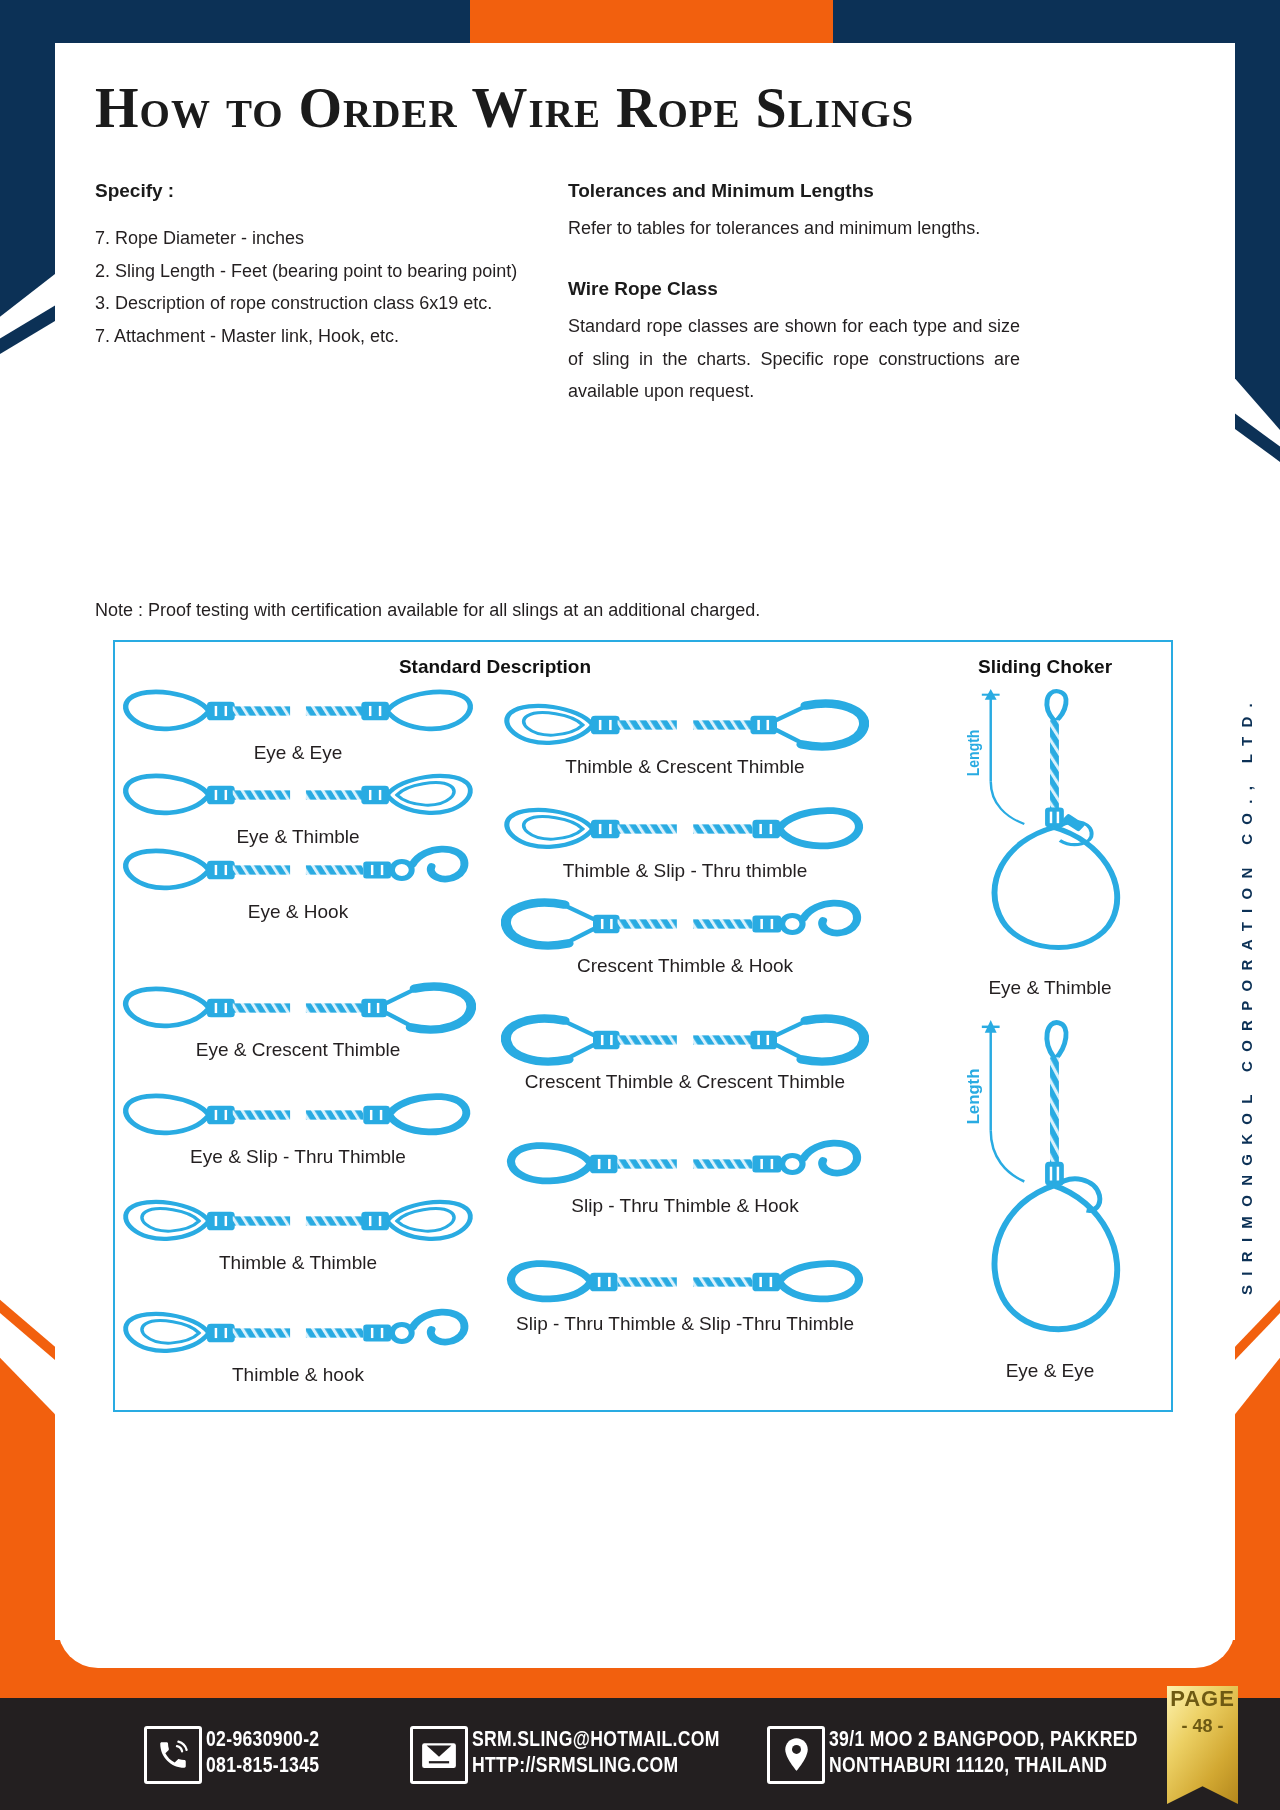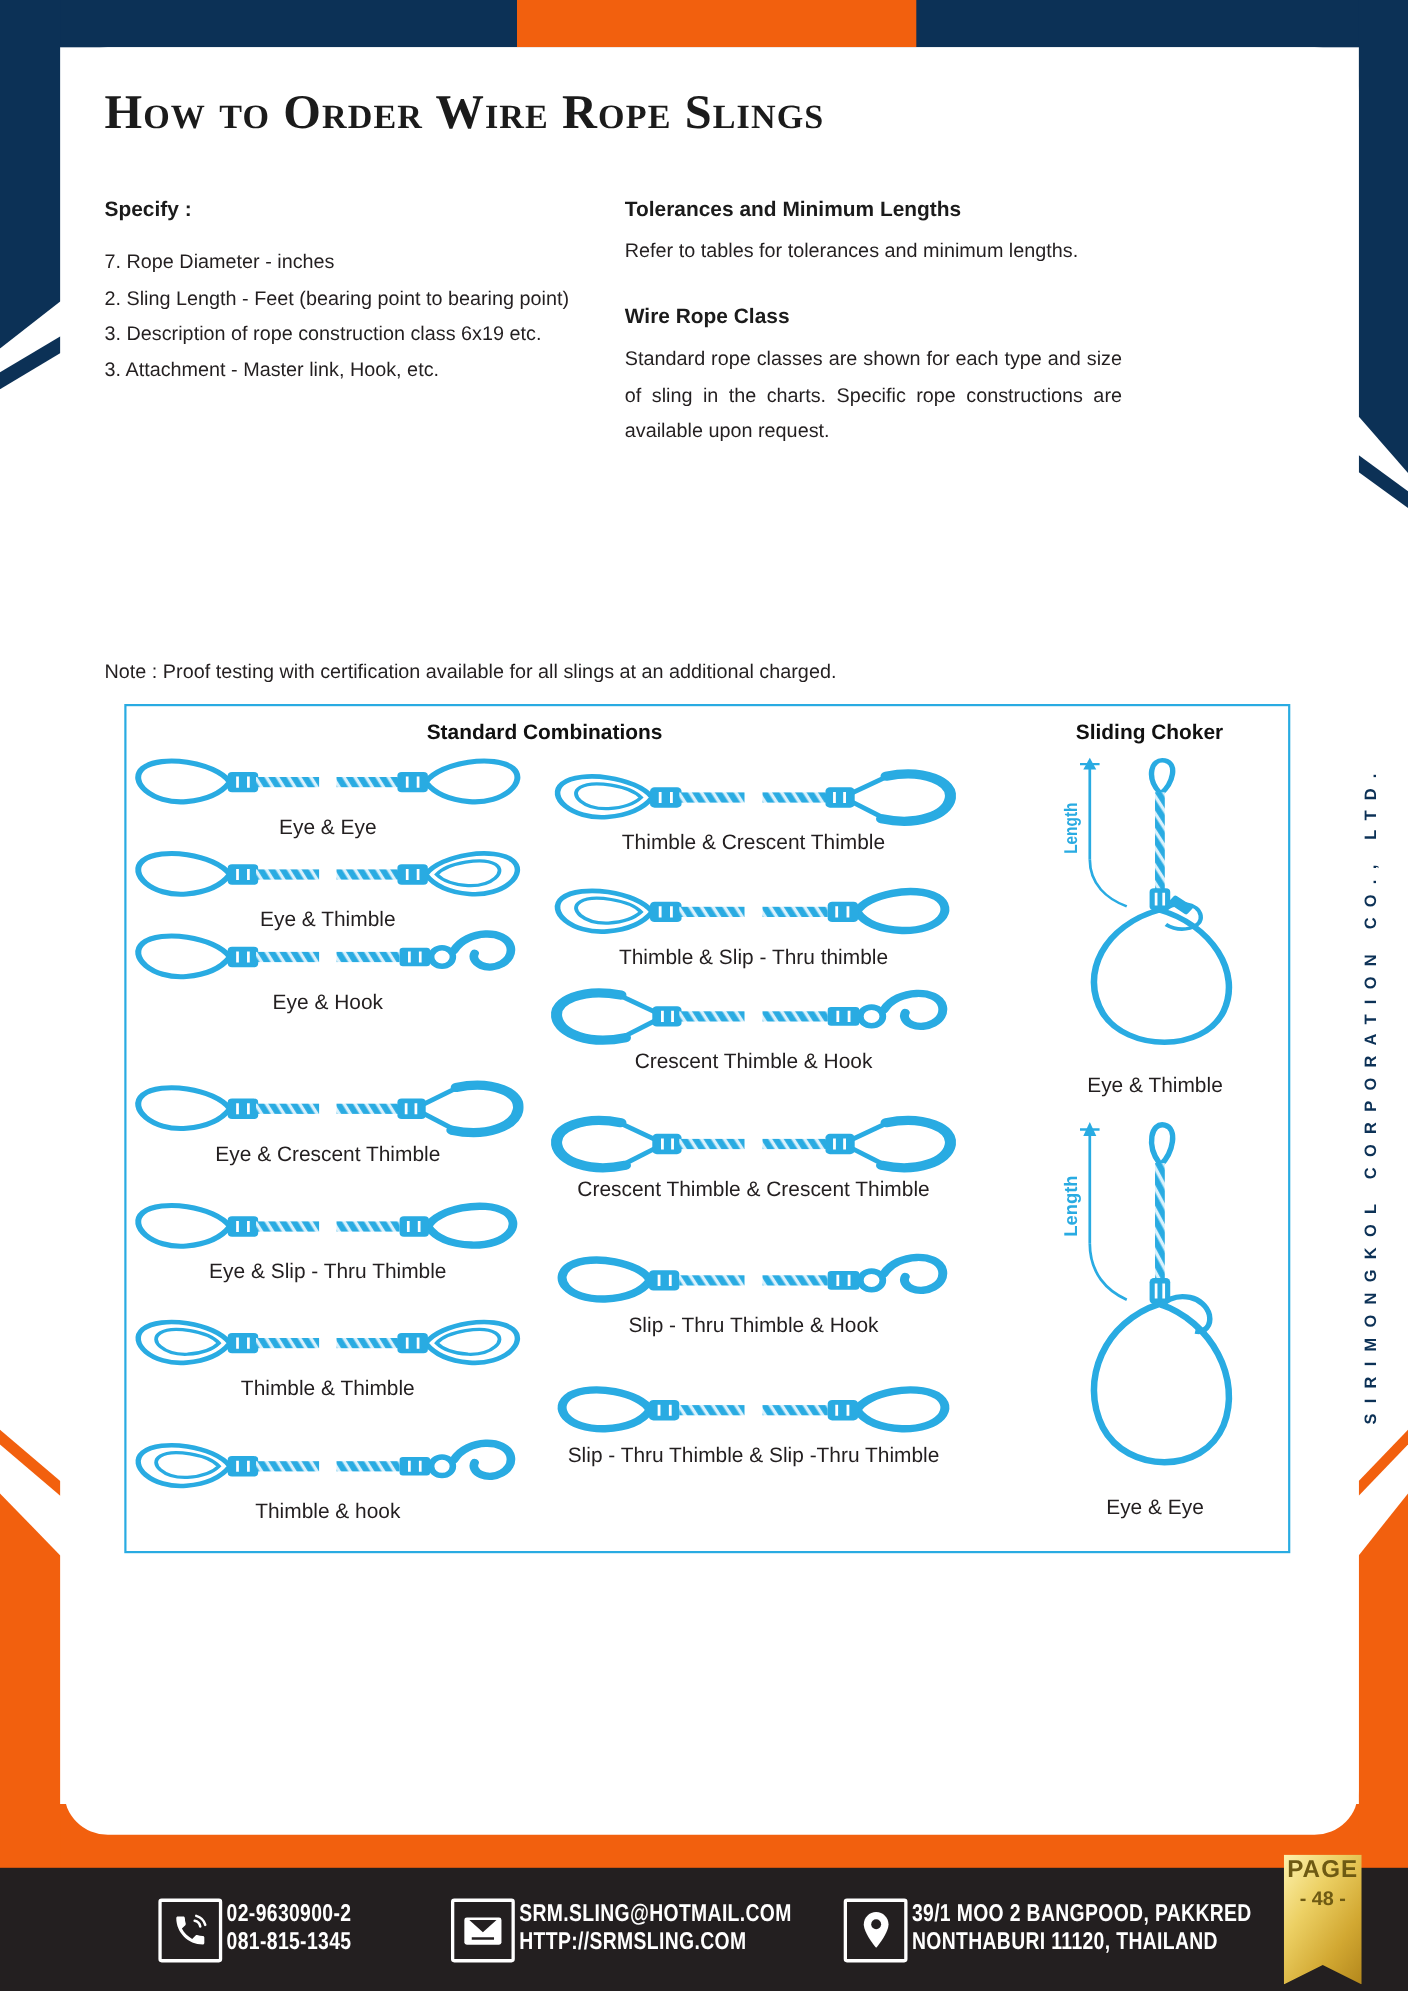--- a/index.html
+++ b/index.html
@@ -30,21 +30,21 @@
   .bwedge-right{right:0;top:1290px;width:45px;height:70px;background:var(--c-orange);
     clip-path:polygon(0 81%,100% 14%,100% 33%,0 100%)}
   .bmain-right{right:0;top:1296px;width:45px;height:514px;background:var(--c-orange);
     clip-path:polygon(0 23%,100% 12%,100% 100%,0 100%)}
   .bottom-orange{left:0;top:1640px;width:1280px;height:170px;background:var(--c-orange)}
   .card{left:58px;top:43px;width:1177px;height:1625px;background:#fff;border-radius:40px;z-index:2}
 
   
   .content{z-index:3}
   .page-title{left:95px;top:76px;width:1000px;font-family:"Liberation Serif",serif;
-    font-variant:small-caps;font-weight:bold;font-size:44px;letter-spacing:1px;color:#1b1b1b}
+    font-variant:small-caps;font-weight:bold;font-size:56px;letter-spacing:1px;color:#1b1b1b}
   .col-head{font-weight:bold;font-size:19px;color:#1b1b1b}
   .specify{left:95px;top:180px;width:440px}
   .specify .col-head{margin-bottom:20px}
   .specify-item{font-size:18px;line-height:32.5px;color:var(--c-text)}
   .sec{left:568px;width:452px}
   .sec-0{top:180px}
   .sec-1{top:278px}
   .sec .col-head{margin-bottom:10px}
   .sec-body{font-size:18px;line-height:32.5px;text-align:justify;color:var(--c-text)}
   .note{left:95px;top:600px;width:900px;font-size:18px;color:var(--c-text)}
@@ -95,36 +95,36 @@
   <div class="abs bmain-right"></div>
   <div class="abs card"></div>
 
   <h1 class="abs content page-title">How to Order Wire Rope Slings</h1>
 
   <div class="abs content specify">
     <div class="col-head">Specify :</div>
     <div class="specify-item">7. Rope Diameter - inches</div>
     <div class="specify-item">2. Sling Length - Feet (bearing point to bearing point)</div>
     <div class="specify-item">3. Description of rope construction class 6x19 etc.</div>
-    <div class="specify-item">3. Attachment - Master link, Hook, etc.</div>
+    <div class="specify-item">7. Attachment - Master link, Hook, etc.</div>
   </div>
 
   <div class="abs content sec sec-0">
     <div class="col-head">Tolerances and Minimum Lengths</div>
     <div class="sec-body">Refer to tables for tolerances and minimum lengths.</div>
   </div>
   <div class="abs content sec sec-1">
     <div class="col-head">Wire Rope Class</div>
     <div class="sec-body">Standard rope classes are shown for each type and size of sling in the charts. Specific rope constructions are available upon request.</div>
   </div>
 
   <div class="abs content note">Note :  Proof testing with certification available for all slings at an additional charged.</div>
 
   <div class="abs dbox" id="dbox">
-    <div class="ctitle combos">Standard Combinations</div>
+    <div class="ctitle combos">Standard Description</div>
     <div class="ctitle choker">Sliding Choker</div>
   <svg viewBox="0 0 360 64" preserveAspectRatio="none" class="sling" style="left: 5px; top: 42px; width: 356px; height: 54px;">
         <use href="#t-eye"></use>
         <rect x="114" y="26.5" width="58" height="11" fill="url(#ropepat)"></rect>
         <rect x="188" y="26.5" width="58" height="11" fill="url(#ropepat)"></rect>
         <use href="#t-eye" transform="translate(360 0) scale(-1 1)"></use>
       </svg>
       <div class="dlabel" style="left: 2px; top: 100px; width: 362px;">Eye &amp; Eye</div>
       <svg viewBox="0 0 360 64" preserveAspectRatio="none" class="sling" style="left: 5px; top: 126px; width: 356px; height: 54px;">
         <use href="#t-eye"></use>

